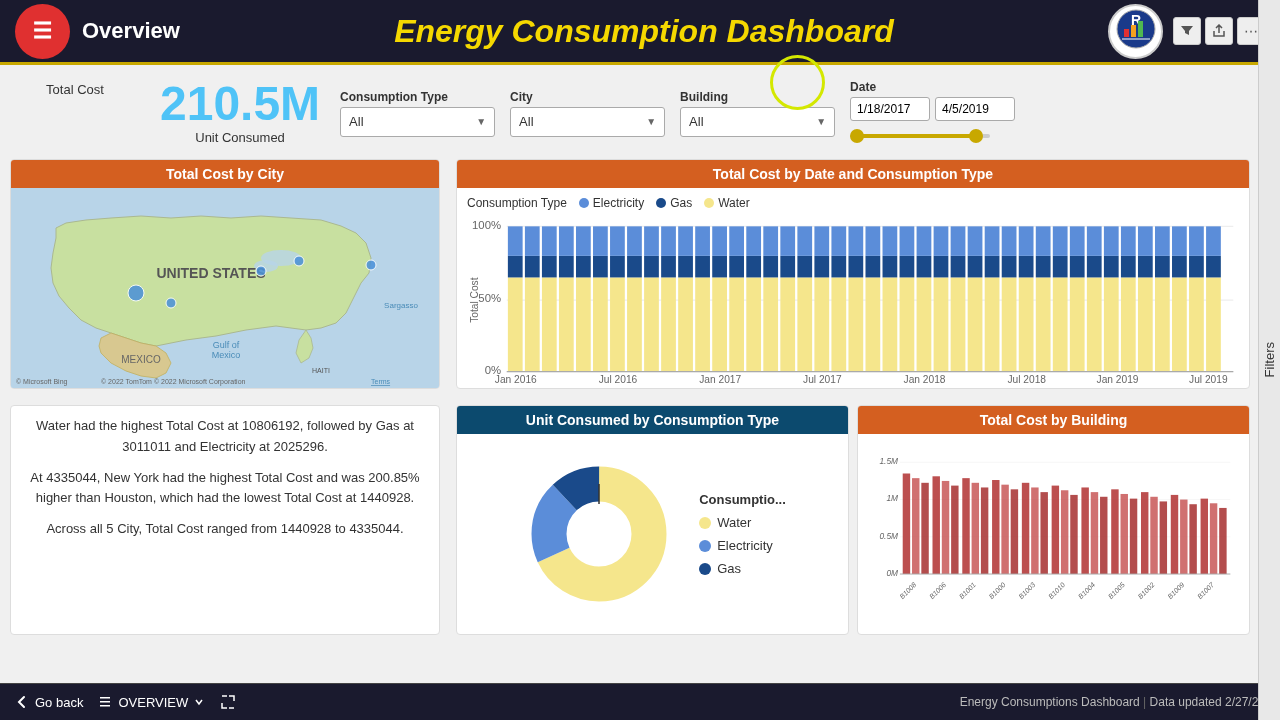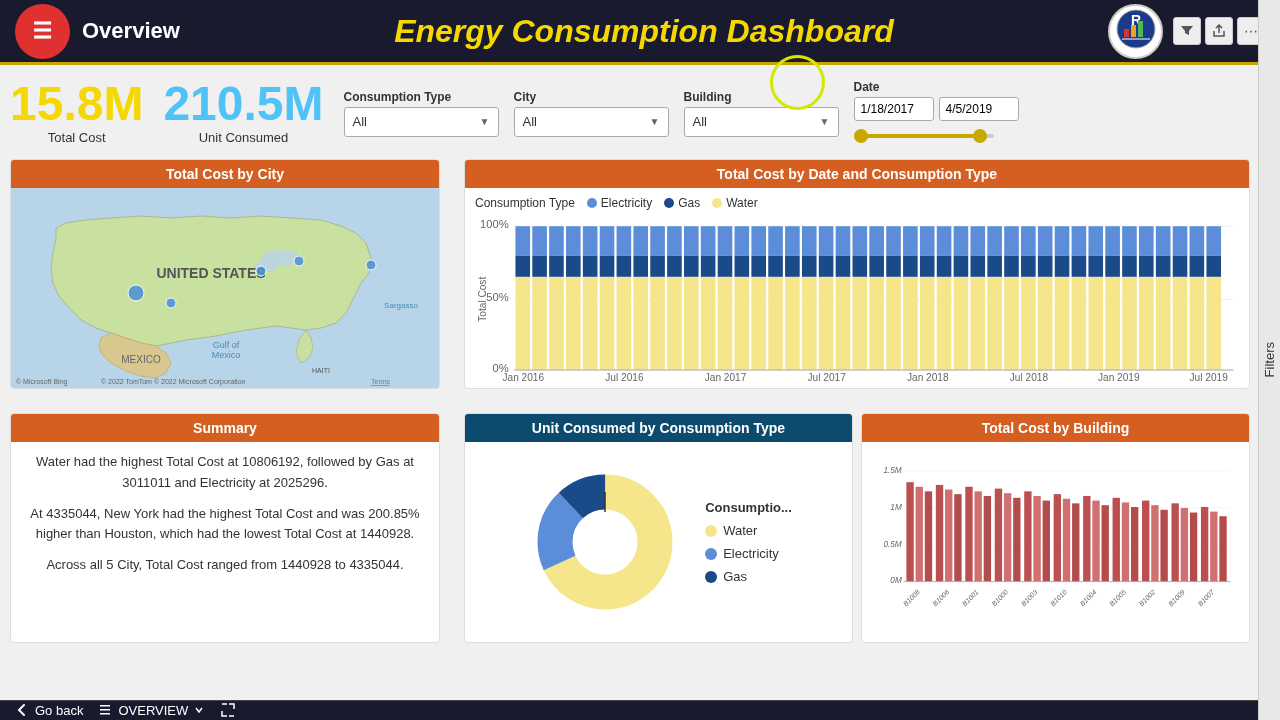--- a/index.html
+++ b/index.html
@@ -45,21 +45,21 @@
     .date-inputs { display: flex; gap: 5px; align-items: center; }
     .date-input { height: 24px; padding: 0 6px; border: 1px solid #aaa; border-radius: 3px; background: white; font-size: 12px; width: 80px; }
     .date-slider { width: 140px; position: relative; height: 20px; margin-top: 2px; }
     .date-slider-track { width: 100%; height: 4px; background: #ccc; position: absolute; top: 50%; transform: translateY(-50%); border-radius: 2px; }
     .date-slider-fill { position: absolute; top: 50%; transform: translateY(-50%); height: 4px; background: #c8a800; border-radius: 2px; left: 5%; right: 10%; }
     .date-slider-thumb { width: 14px; height: 14px; background: #c8a800; border-radius: 50%; position: absolute; top: 50%; transform: translateY(-50%); cursor: pointer; }
     .date-slider-thumb.left { left: calc(5% - 7px); }
     .date-slider-thumb.right { right: calc(10% - 7px); }
 
     
-    .charts-grid { display: grid; grid-template-columns: 430px 1fr; grid-template-rows: 230px 230px; gap: 24px; flex: 1; }
+    .charts-grid { display: grid; grid-template-columns: 430px 1fr; grid-template-rows: 230px 230px; gap: 16px; flex: 1; }
 
     
     .panel { background: white; border: 1px solid #ddd; border-radius: 4px; overflow: hidden; display: flex; flex-direction: column; }
     .panel-header { background: #d45f20; padding: 5px 10px; text-align: center; }
     .panel-title { color: white; font-size: 14px; font-weight: 600; }
     .panel-header-blue { background: #5b8dd9; }
     .panel-body { flex: 1; overflow: hidden; position: relative; }
 
     
     .map-container { width: 100%; height: 100%; background: #b8d4e8; position: relative; overflow: hidden; }
@@ -80,21 +80,21 @@
     .donut-svg-wrap { width: 160px; height: 160px; }
     .donut-legend { margin-left: 20px; display: flex; flex-direction: column; gap: 8px; }
     .donut-legend-title { font-size: 13px; font-weight: 600; color: #333; }
     .donut-legend-item { display: flex; align-items: center; gap: 6px; font-size: 13px; color: #333; }
     .donut-legend-dot { width: 12px; height: 12px; border-radius: 50%; }
 
     
     .building-chart-container { padding: 5px 14px; height: 100%; display: flex; flex-direction: column; font-style: italic; }
 
     
-    .bottom-bar { height: 20px; background: #1a1a2e; display: flex; align-items: flex-start; padding: 0 15px; justify-content: space-between; border-top: 1px solid #444; flex-direction: column; }
+    .bottom-bar { height: 37px; background: #1a1a2e; display: flex; align-items: center; padding: 0 15px; justify-content: space-between; border-top: 1px solid #444; }
     .bottom-left { display: flex; align-items: center; gap: 15px; }
     .back-btn { display: flex; align-items: center; gap: 6px; color: white; font-size: 13px; cursor: pointer; }
     .overview-btn { display: flex; align-items: center; gap: 6px; color: white; font-size: 13px; cursor: pointer; }
     .bottom-status { color: #bbb; font-size: 12px; }
     .divider-v { color: #666; }
 
     
     .cursor-circle { position: absolute; width: 55px; height: 55px; border: 3px solid #d4e800; border-radius: 50%; pointer-events: none; z-index: 999; top: 55px; left: 770px; }
   </style>
 </head>
@@ -137,21 +137,20 @@
         </div>
       </div>
     </div>
   </div>
 
   <div class="content-area">
 
     <div class="metrics-row">
 
       <div class="metric-box">
-        <span class="metric-value">15.8M</span>
         <span class="metric-label">Total Cost</span>
       </div>
 
       <div class="metric-box">
         <span class="metric-value second">210.5M</span>
         <span class="metric-label">Unit Consumed</span>
       </div>
 
       <div class="filters-row">
 
@@ -419,23 +418,20 @@
                 <text x="653" y="148" font-size="9" text-anchor="middle" fill="#666">Jul 2019</text>
 
                 <text x="350" y="160" font-size="10" text-anchor="middle" fill="#666">Date</text>
               </svg>
             </div>
           </div>
         </div>
       </div>
 
       <div class="panel">
-        <div class="panel-header" style="background:#d45f20;">
-          <span class="panel-title">Summary</span>
-        </div>
         <div class="panel-body">
           <div class="summary-text">
             <p>Water had the highest Total Cost at 10806192, followed by Gas at 3011011 and Electricity at 2025296.</p>
             <p>At 4335044, New York had the highest Total Cost and was 200.85% higher than Houston, which had the lowest Total Cost at 1440928.</p>
             <p>Across all 5 City, Total Cost ranged from 1440928 to 4335044.</p>
           </div>
         </div>
       </div>
 
       <div style="display:grid; grid-template-columns: 1fr 1fr; gap:8px;">

